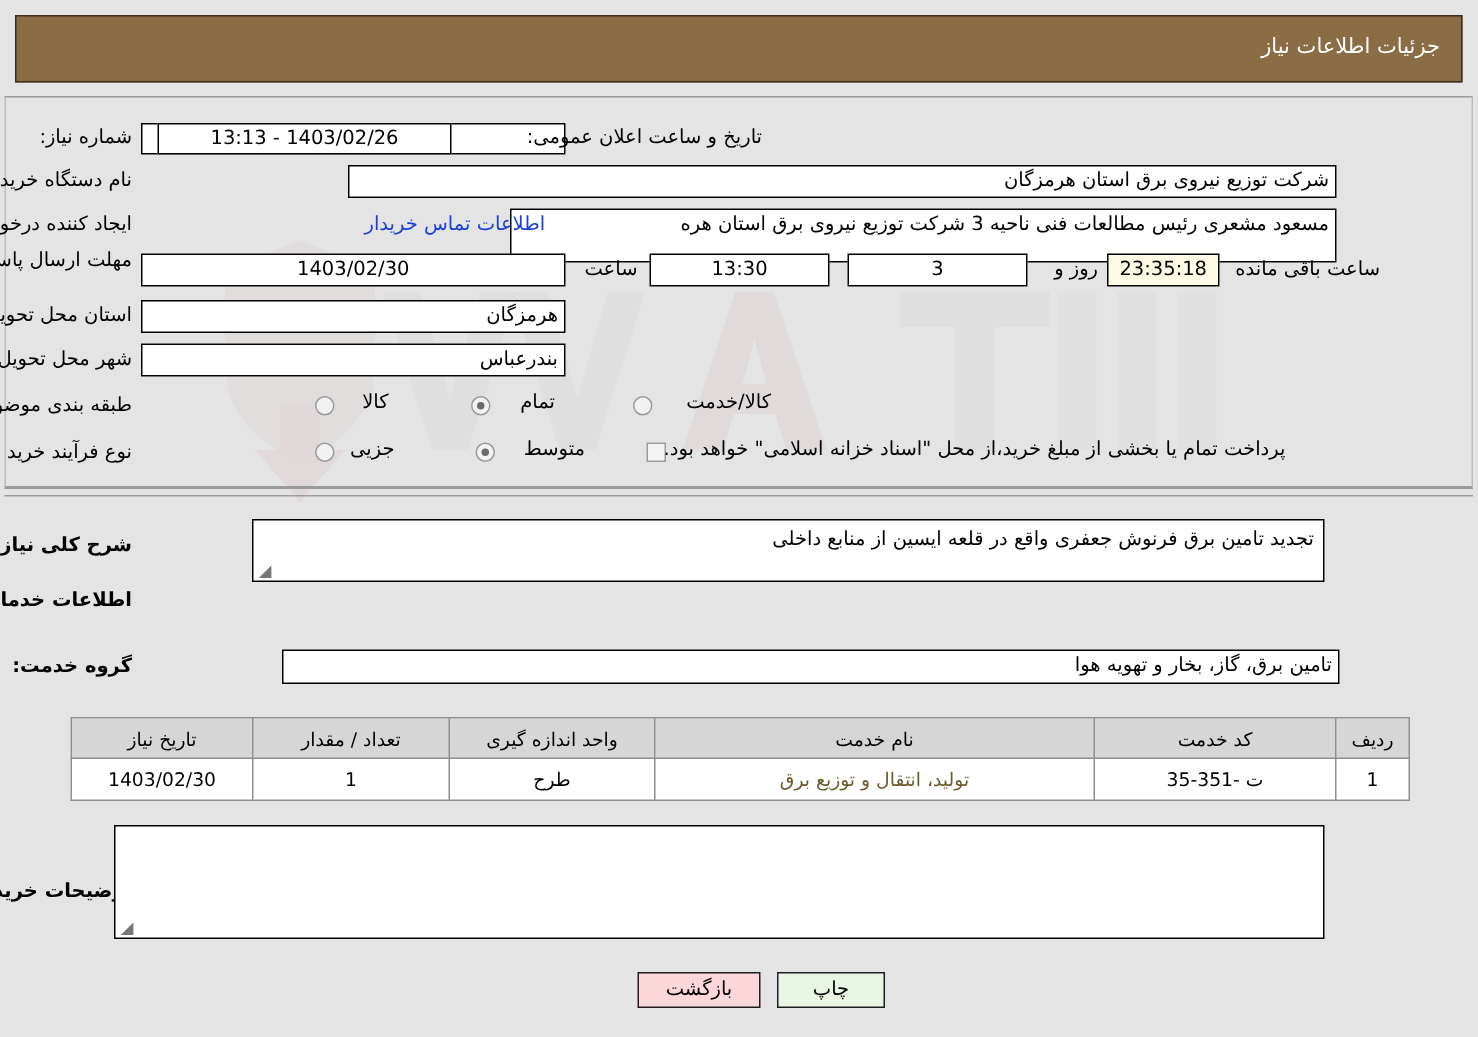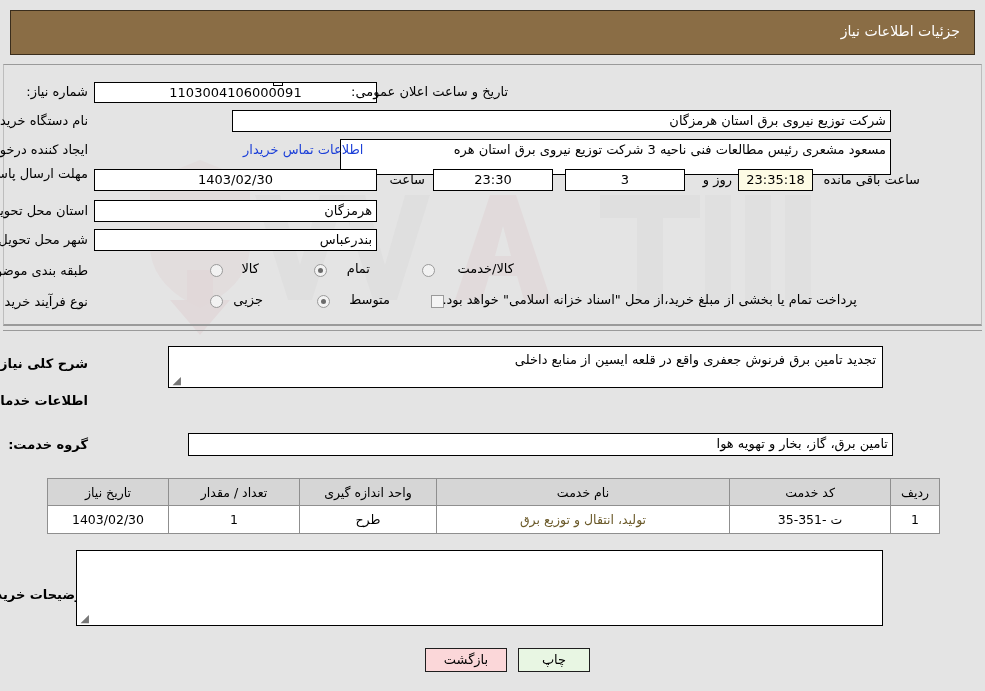--- a/index.html
+++ b/index.html
@@ -235,32 +235,33 @@
     <div class="header-title">جزئیات اطلاعات نیاز</div>
   </div>
 
   <div class="panel panel-top"></div>
 
   <div class="lbl" style="right:897px; top:84px;">شماره نیاز:</div>
   <div class="box center" style="right:608px; top:82px; width:283px; height:21px;">1103004106000091</div>
 
   <div class="lbl" style="right:477px; top:84px;">تاریخ و ساعت اعلان عمومی:</div>
   <div class="box center" style="right:702px; top:82px; width:-1px;"></div>
+  <div class="box center" style="left:105px; top:82px; width:196px; height:21px;">1403/02/26 - 13:13</div>
 
   <div class="lbl" style="right:897px; top:113px;">نام دستگاه خریدار:</div>
   <div class="box right" style="left:232px; top:110px; width:659px; height:22px;padding-left:35px;">شرکت توزیع نیروی برق استان هرمزگان</div>
 
   <div class="lbl" style="right:897px; top:142px;">ایجاد کننده درخواست:</div>
   <div class="box right" style="left:340px; top:139px; width:551px; height:36px;">مسعود مشعری رئیس مطالعات فنی ناحیه 3 شرکت توزیع نیروی برق استان هره</div>
   <div class="link" style="left:243px; top:142px;">اطلاعات تماس خریدار</div>
 
   <div class="lbl" style="right:897px; top:166px;">مهلت ارسال پاسخ: تا تاریخ:</div>
   <div class="box center" style="right:608px; top:169px; width:283px; height:22px;">1403/02/30</div>
   <div class="lbl" style="right:560px; top:172px;">ساعت</div>
-  <div class="box center" style="right:432px; top:169px; width:120px; height:22px;">23:30</div>
+  <div class="box center" style="right:432px; top:169px; width:120px; height:22px;">13:30</div>
   <div class="box center" style="right:300px; top:169px; width:120px; height:22px;">3</div>
   <div class="lbl" style="right:253px; top:172px;">روز و</div>
   <div class="box cream" style="right:172px; top:169px; width:75px; height:22px;">23:35:18</div>
   <div class="lbl" style="right:65px; top:172px;">ساعت باقی مانده</div>
 
   <div class="lbl" style="right:897px; top:203px;">استان محل تحویل:</div>
   <div class="box right" style="right:608px; top:200px; width:283px; height:22px;">هرمزگان</div>
 
   <div class="lbl" style="right:897px; top:232px;">شهر محل تحویل:</div>
   <div class="box right" style="right:608px; top:229px; width:283px; height:22px;">بندرعباس</div>

